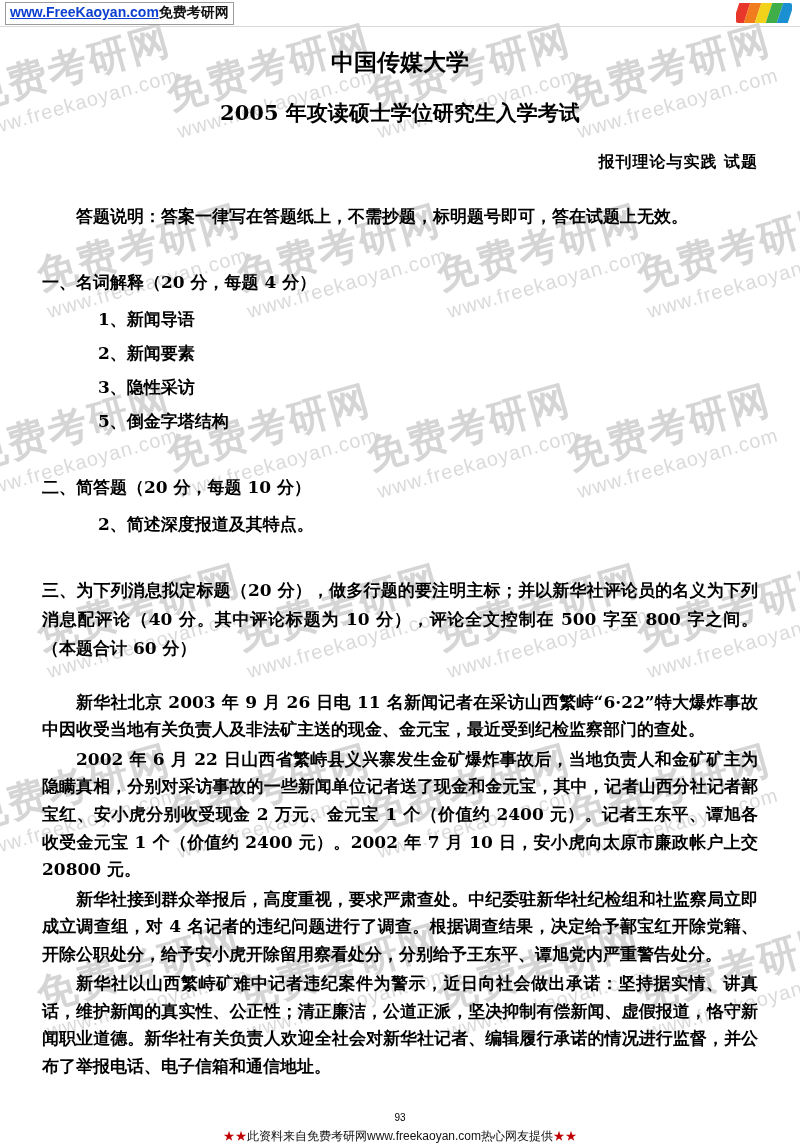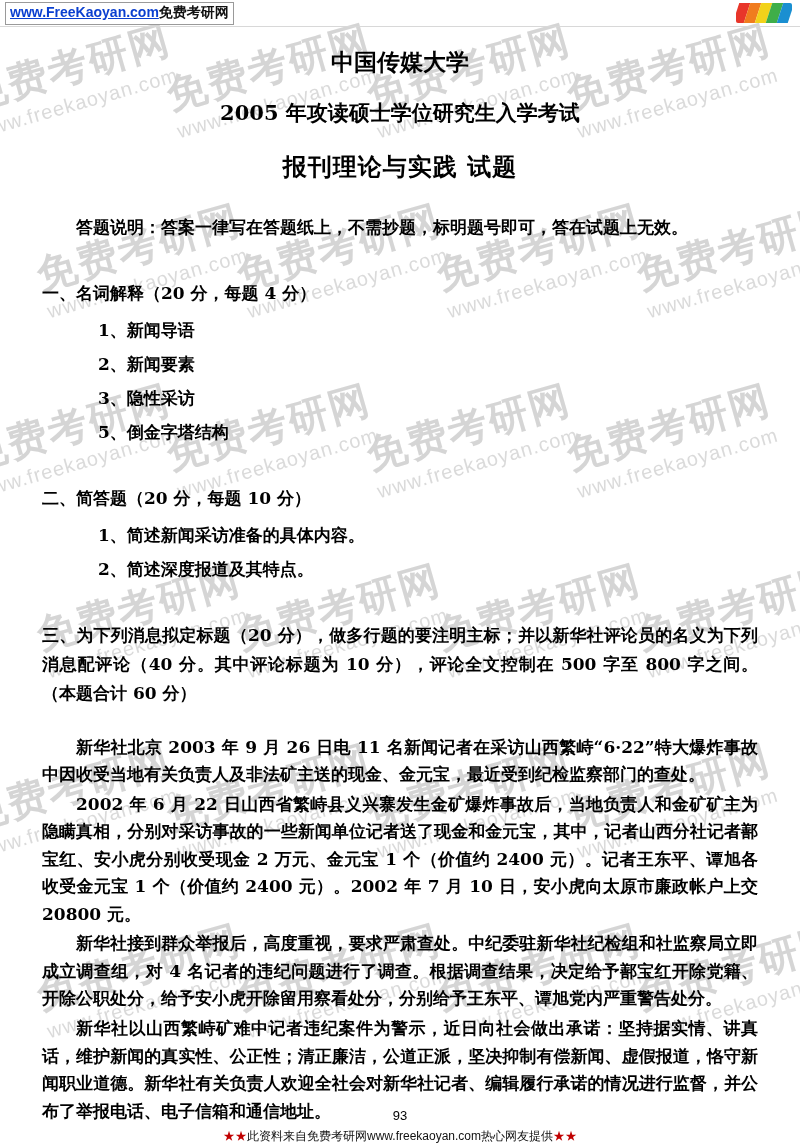--- a/index.html
+++ b/index.html
@@ -97,21 +97,21 @@
     box-sizing: border-box;
   }
 
   .title-1, .title-2, .title-3 {
     text-align: center;
     font-weight: bold;
     line-height: 1.35;
   }
   .title-1 { font-size: 23px; margin-top: 20px; }
   .title-2 { font-size: 21px; margin-top: 22px; }
-  .title-3 { font-size: 24px; margin-top: 24px; letter-spacing: 1px; }
+  .title-3 { font-size: 16px; margin-top: 24px; letter-spacing: 1px; text-align: right; }
 
   .note {
     font-size: 17px;
     font-weight: bold;
     margin-top: 30px;
     text-indent: 34px;
     line-height: 1.6;
   }
 
   .sec-head {
@@ -144,21 +144,21 @@
   }
 
   
   .page-num {
     position: absolute;
     bottom: 22px;
     left: 0;
     width: 800px;
     text-align: center;
     font-family: "Liberation Sans", sans-serif;
-    font-size: 13px;
+    font-size: 10px;
     z-index: 30;
   }
   .footer-bar {
     position: absolute;
     bottom: 0;
     left: 0;
     width: 800px;
     height: 18px;
     background: #ffffff;
     font-family: "Liberation Sans", sans-serif;
@@ -296,21 +296,20 @@
   <div>
     <div class="sec-head">一、名词解释（20 分，每题 4 分）</div>
     <div class="item">1、新闻导语</div>
     <div class="item">2、新闻要素</div>
     <div class="item">3、隐性采访</div>
     <div class="item">5、倒金字塔结构</div>
   </div>
 
   <div>
     <div class="sec-head">二、简答题（20 分，每题 10 分）</div>
-    <div class="item">1、简述新闻采访准备的具体内容。</div>
     <div class="item">2、简述深度报道及其特点。</div>
   </div>
 
   <div>
     <div class="sec-head block">三、为下列消息拟定标题（20 分），做多行题的要注明主标；并以新华社评论员的名义为下列消息配评论（40 分。其中评论标题为 10 分），评论全文控制在 500 字至 800 字之间。（本题合计 60 分）</div>
   </div>
 
   <div class="body-block">
     <div class="para">新华社北京 2003 年 9 月 26 日电 11 名新闻记者在采访山西繁峙“6·22”特大爆炸事故中因收受当地有关负责人及非法矿主送的现金、金元宝，最近受到纪检监察部门的查处。</div>
     <div class="para">2002 年 6 月 22 日山西省繁峙县义兴寨发生金矿爆炸事故后，当地负责人和金矿矿主为隐瞒真相，分别对采访事故的一些新闻单位记者送了现金和金元宝，其中，记者山西分社记者鄯宝红、安小虎分别收受现金 2 万元、金元宝 1 个（价值约 2400 元）。记者王东平、谭旭各收受金元宝 1 个（价值约 2400 元）。2002 年 7 月 10 日，安小虎向太原市廉政帐户上交 20800 元。</div>

